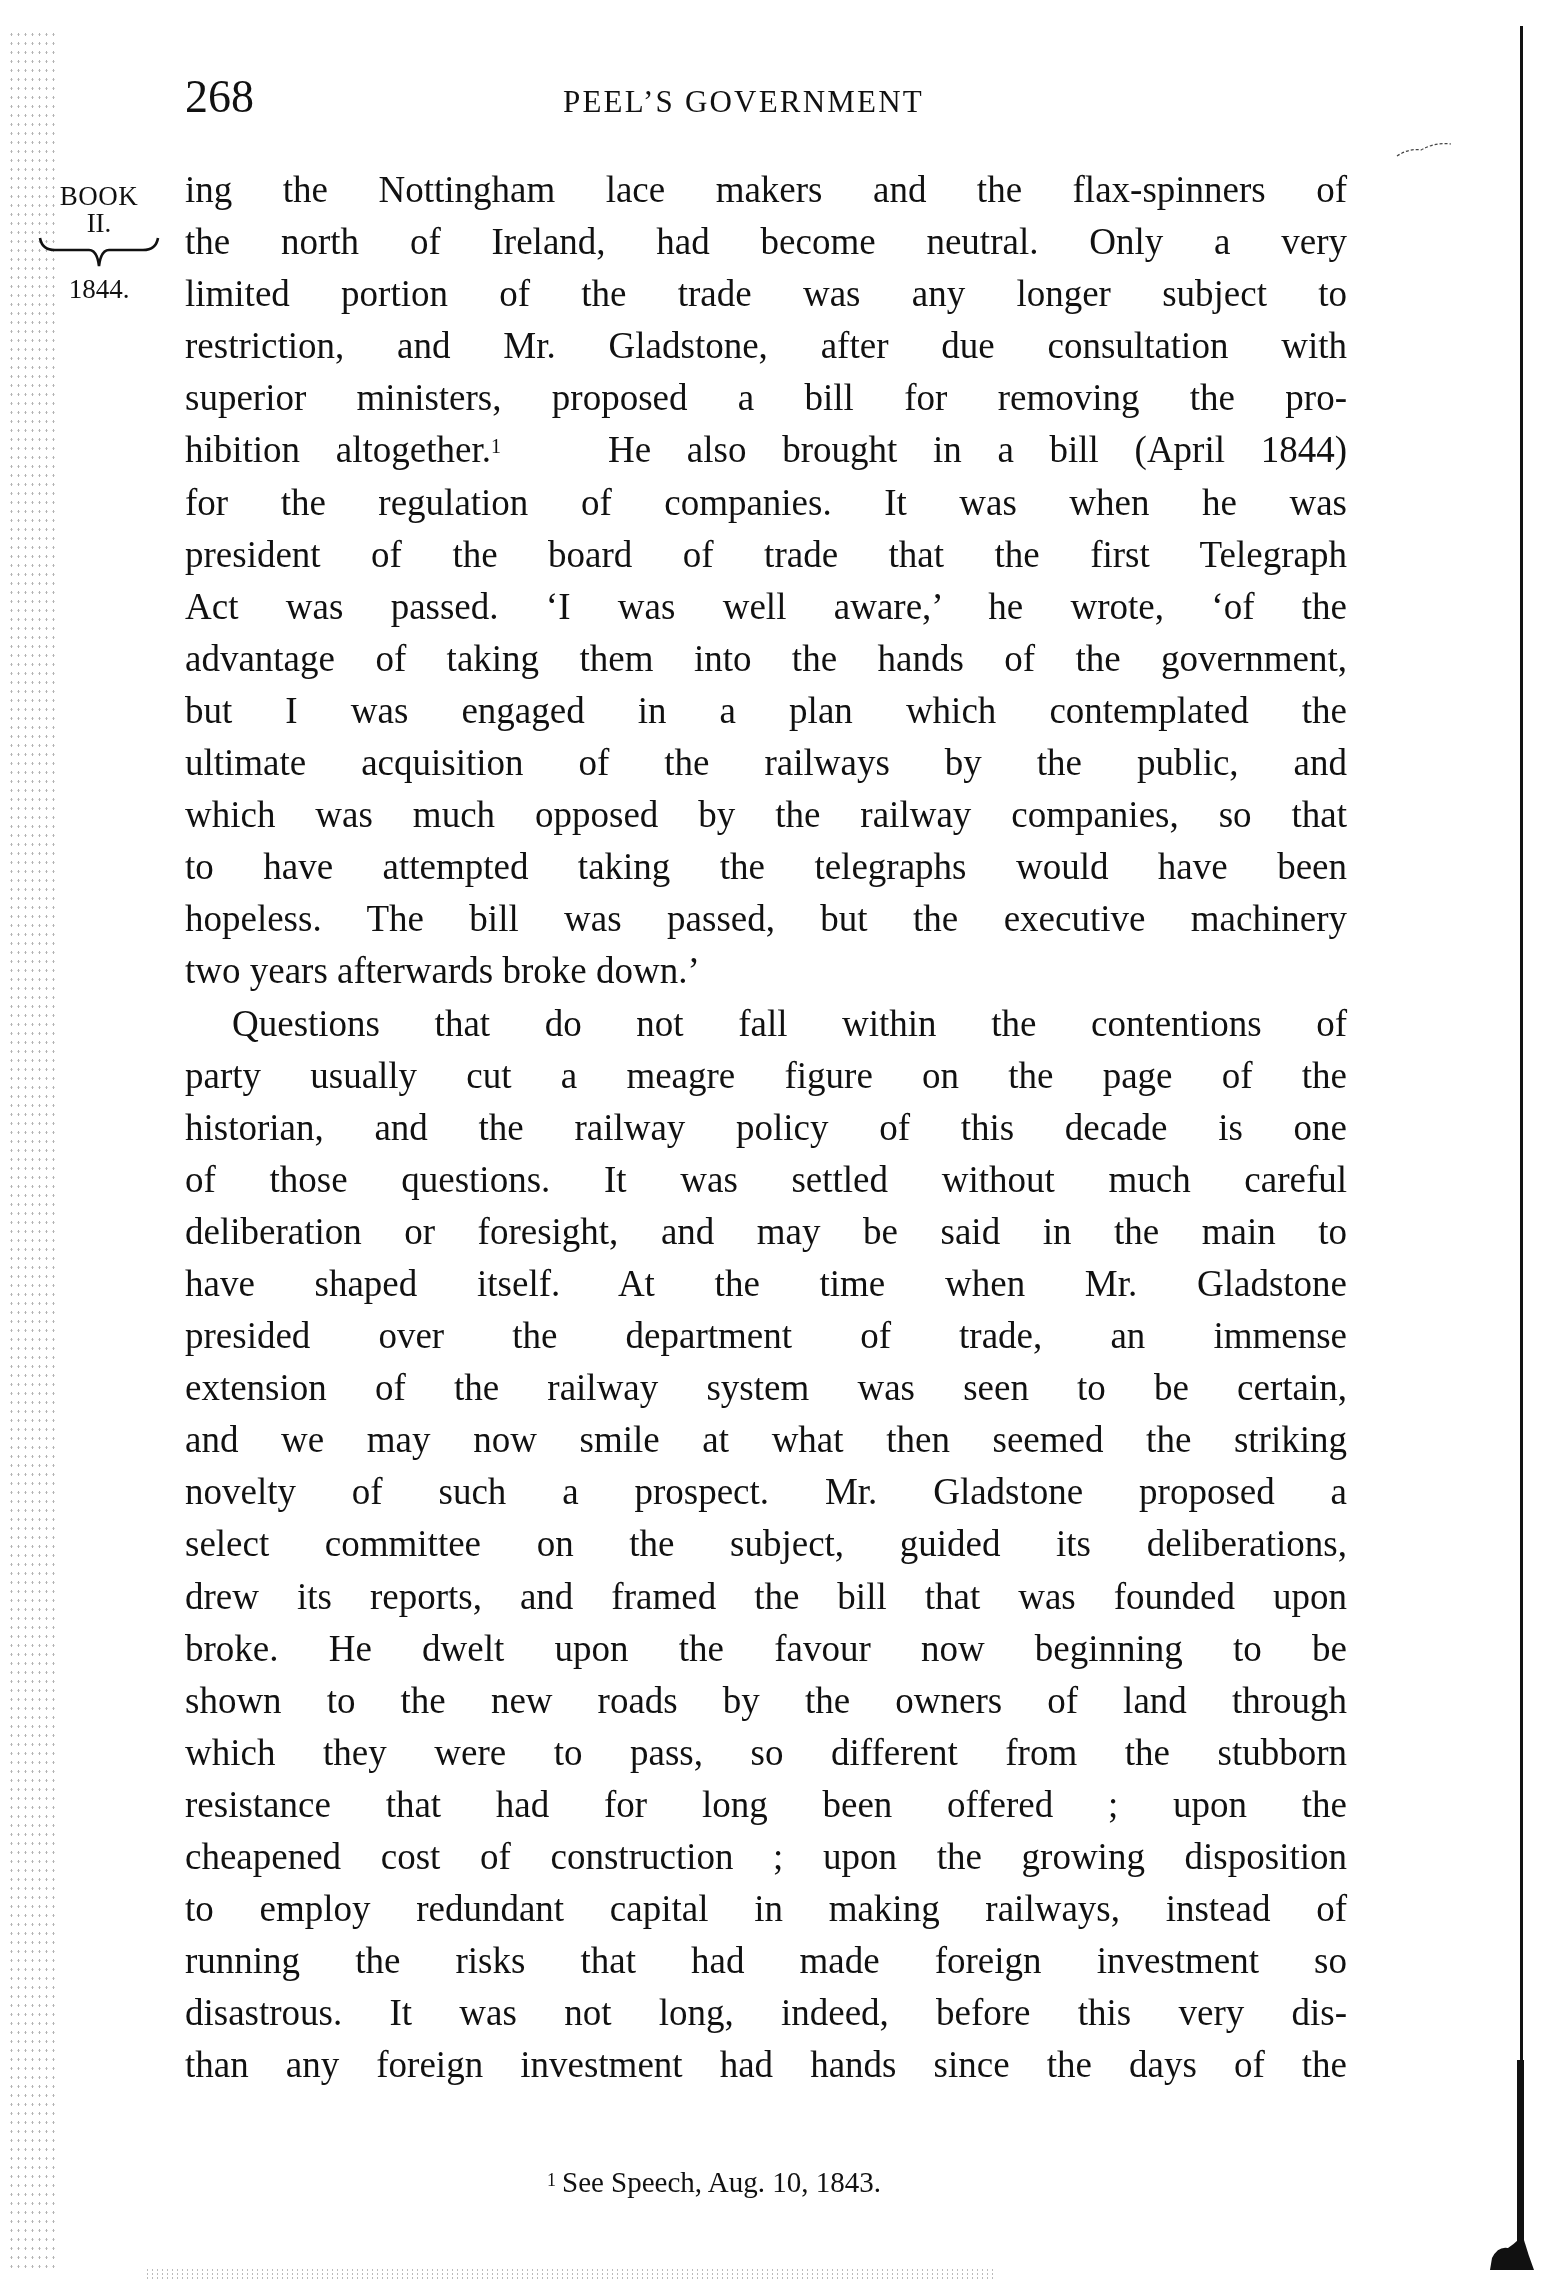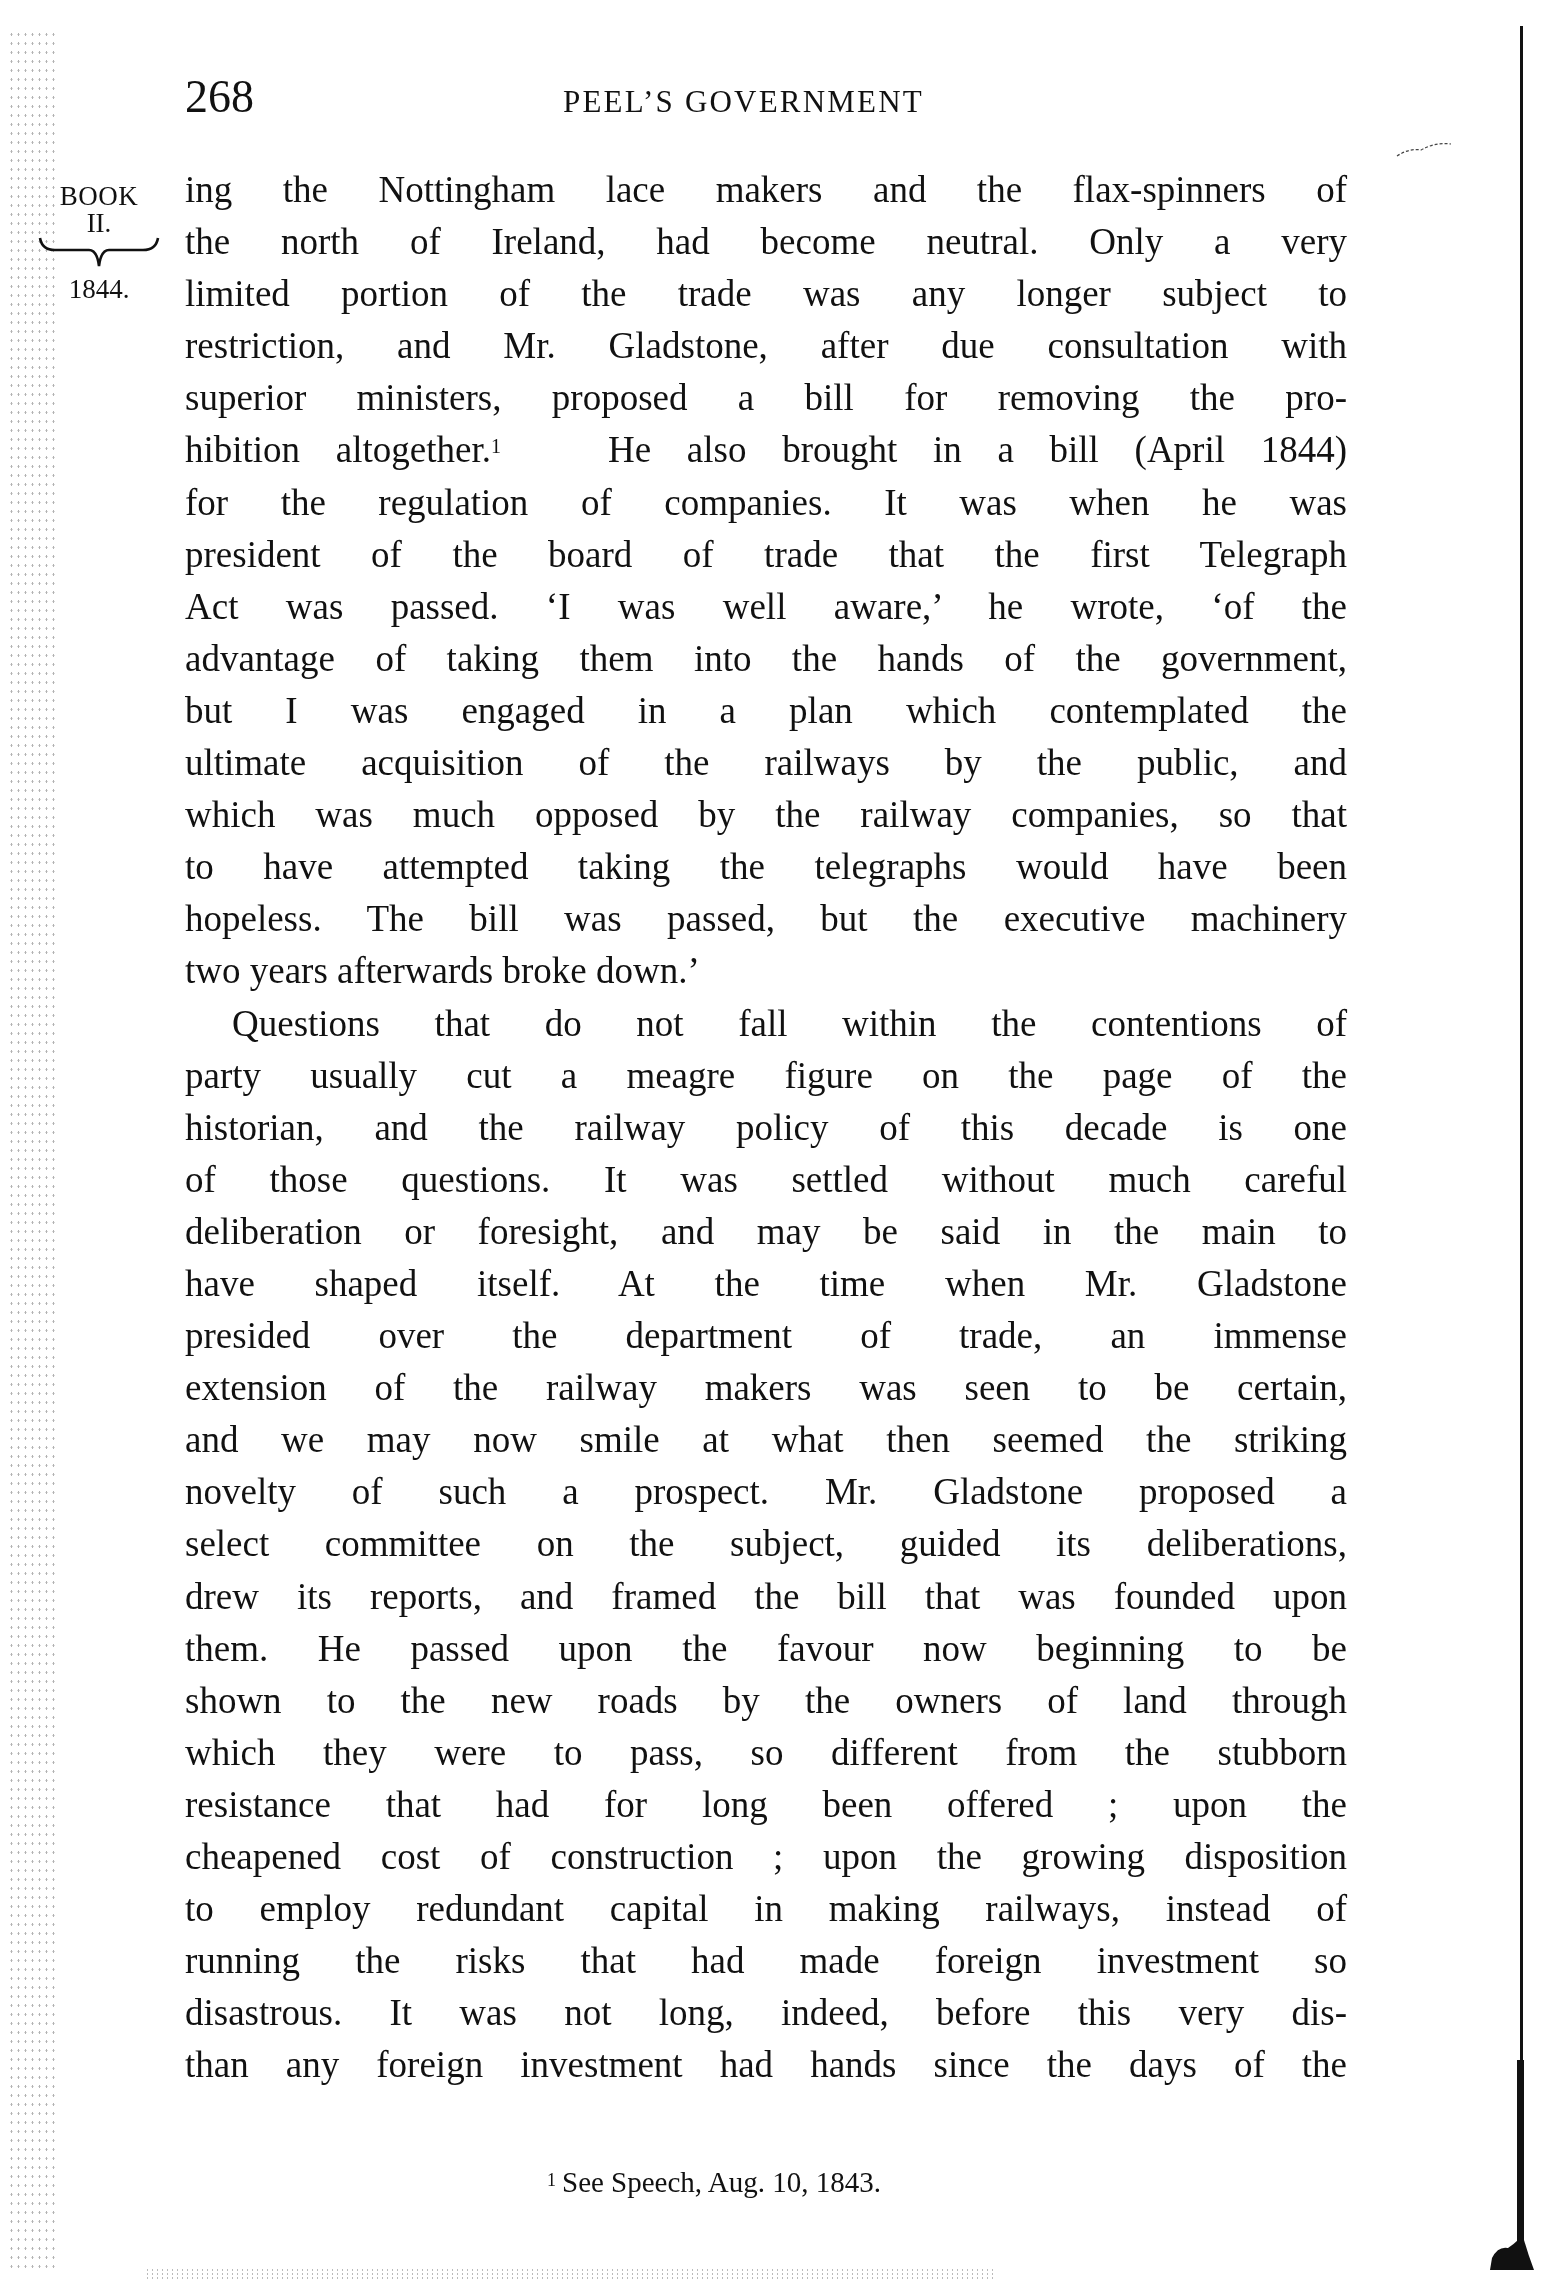--- a/index.html
+++ b/index.html
@@ -67,26 +67,26 @@
   <span class="line">to have attempted taking the telegraphs would have been</span>
   <span class="line">hopeless.  The bill was passed, but the executive machinery</span>
   <span class="line last">two years afterwards broke down.’</span>
   <span class="line indent">Questions that do not fall within the contentions of</span>
   <span class="line">party usually cut a meagre figure on the page of the</span>
   <span class="line">historian, and the railway policy of this decade is one</span>
   <span class="line">of those questions.  It was settled without much careful</span>
   <span class="line">deliberation or foresight, and may be said in the main to</span>
   <span class="line">have shaped itself.  At the time when Mr. Gladstone</span>
   <span class="line">presided over the department of trade, an immense</span>
-  <span class="line">extension of the railway makers was seen to be certain,</span>
+  <span class="line">extension of the railway system was seen to be certain,</span>
   <span class="line">and we may now smile at what then seemed the striking</span>
   <span class="line">novelty of such a prospect.  Mr. Gladstone proposed a</span>
   <span class="line">select committee on the subject, guided its deliberations,</span>
   <span class="line">drew its reports, and framed the bill that was founded upon</span>
-  <span class="line">them.  He passed upon the favour now beginning to be</span>
+  <span class="line">broke.  He dwelt upon the favour now beginning to be</span>
   <span class="line">shown to the new roads by the owners of land through</span>
   <span class="line">which they were to pass, so different from the stubborn</span>
   <span class="line">resistance that had for long been offered ; upon the</span>
   <span class="line">cheapened cost of construction ; upon the growing disposition</span>
   <span class="line">to employ redundant capital in making railways, instead of</span>
   <span class="line">running the risks that had made foreign investment so</span>
   <span class="line">disastrous.  It was not long, indeed, before this very dis-</span>
   <span class="line">than any foreign investment had hands since the days of the</span>
 </div>
 

